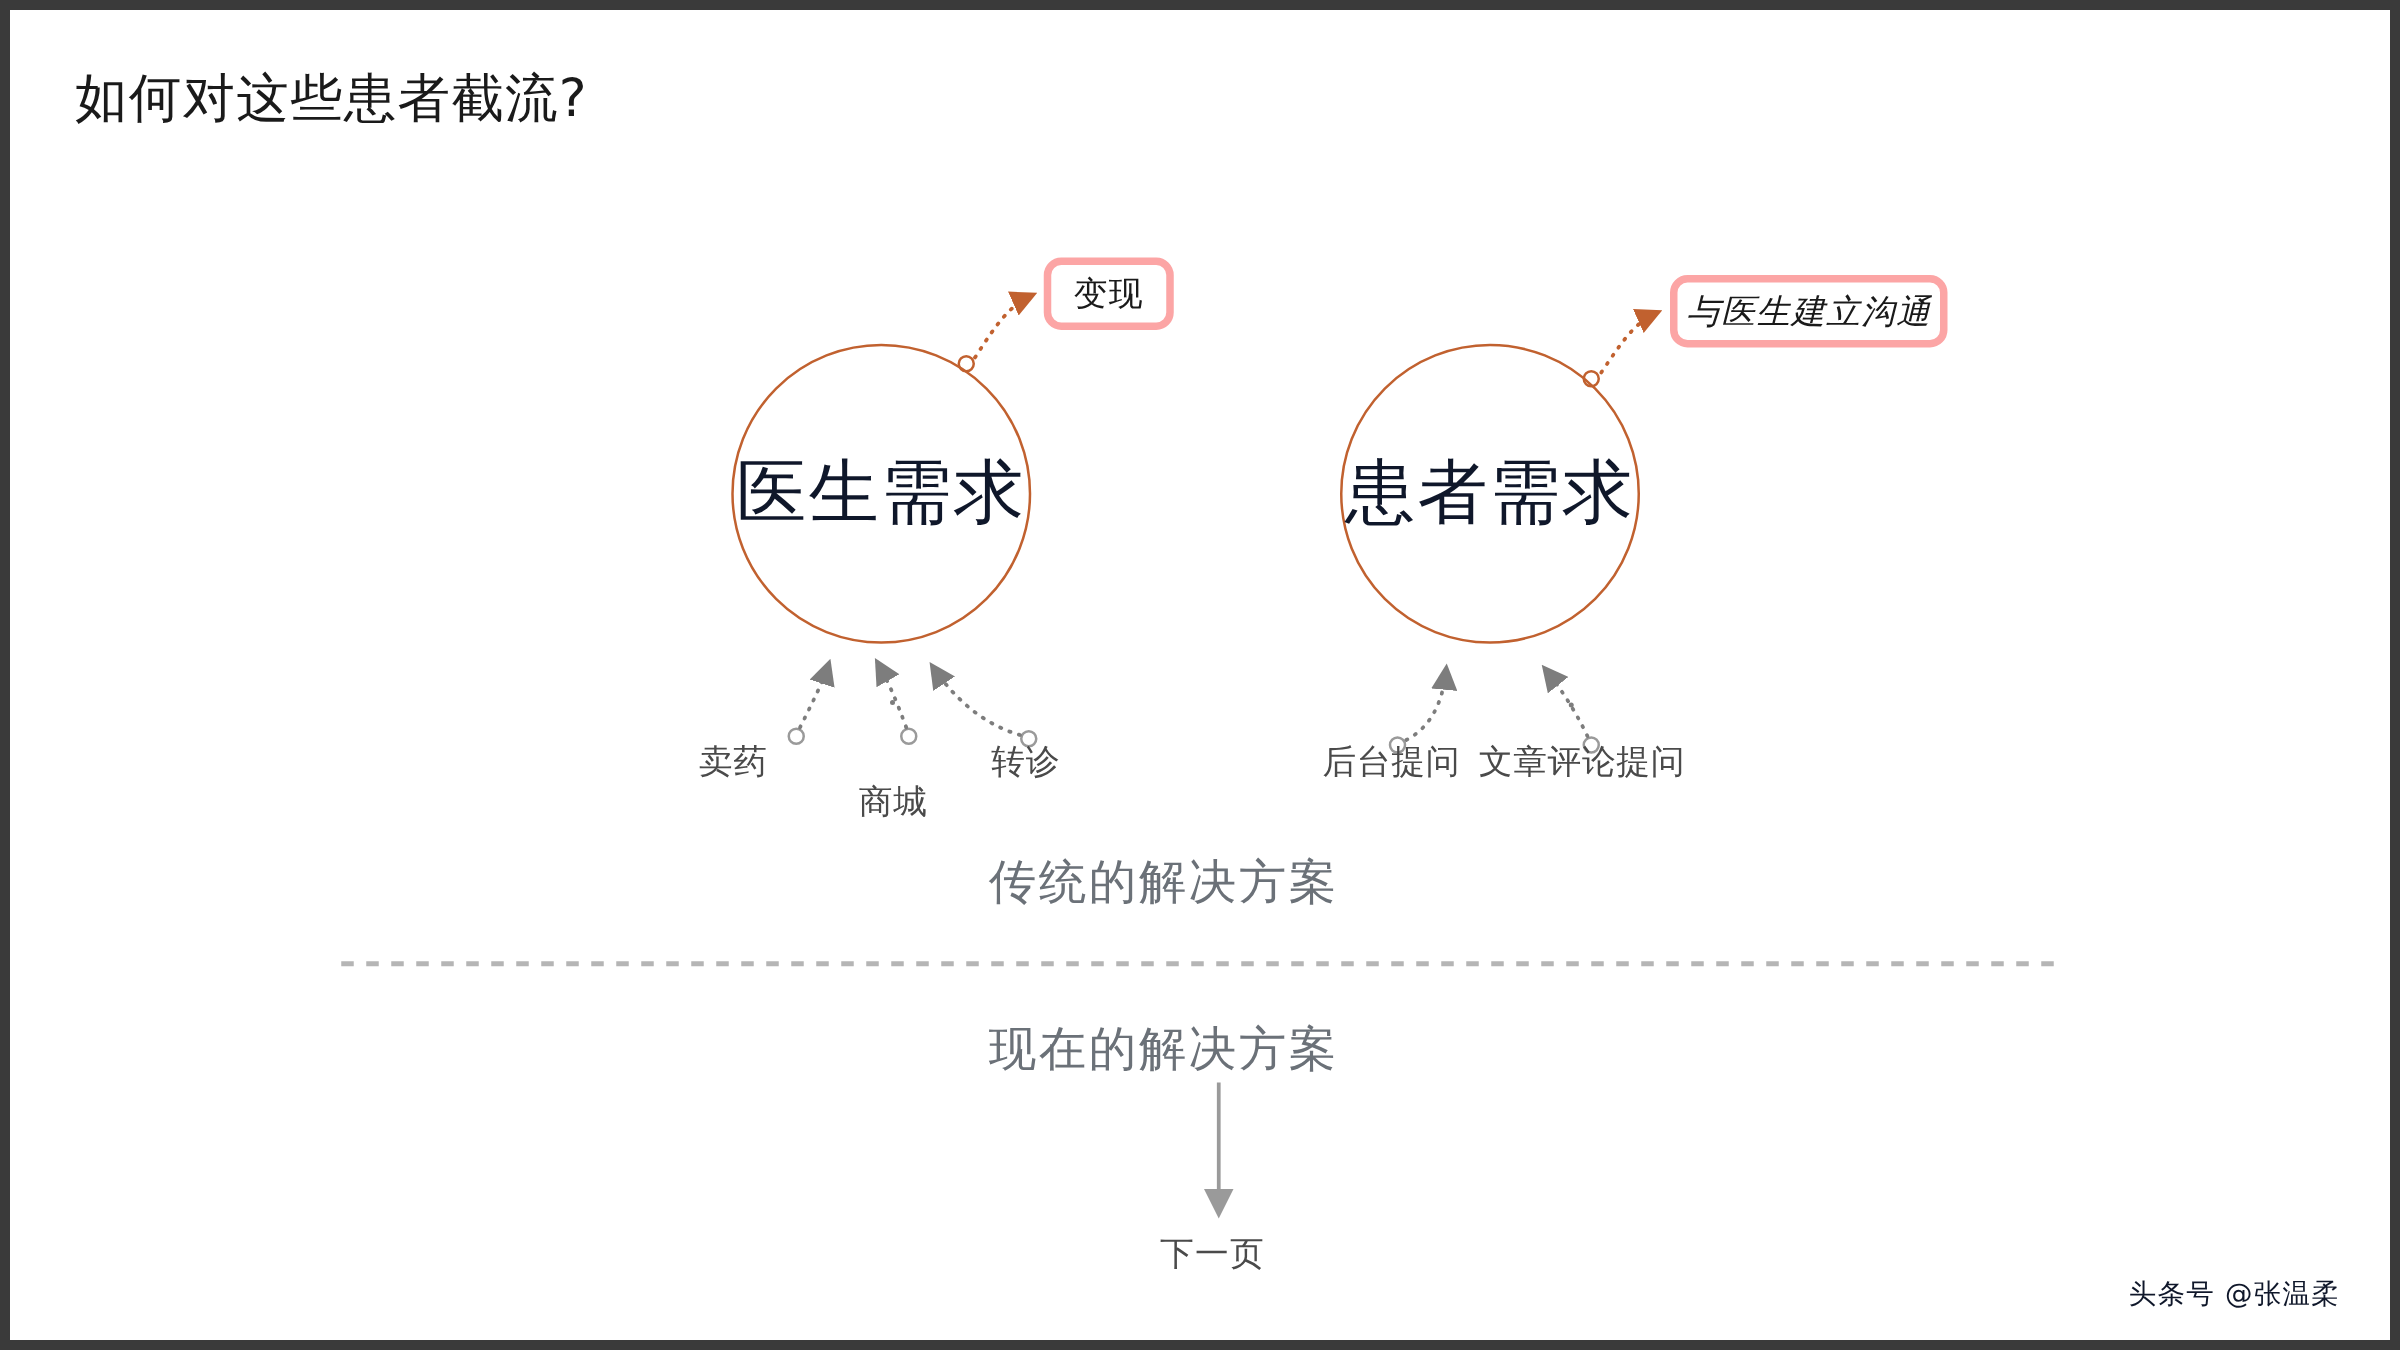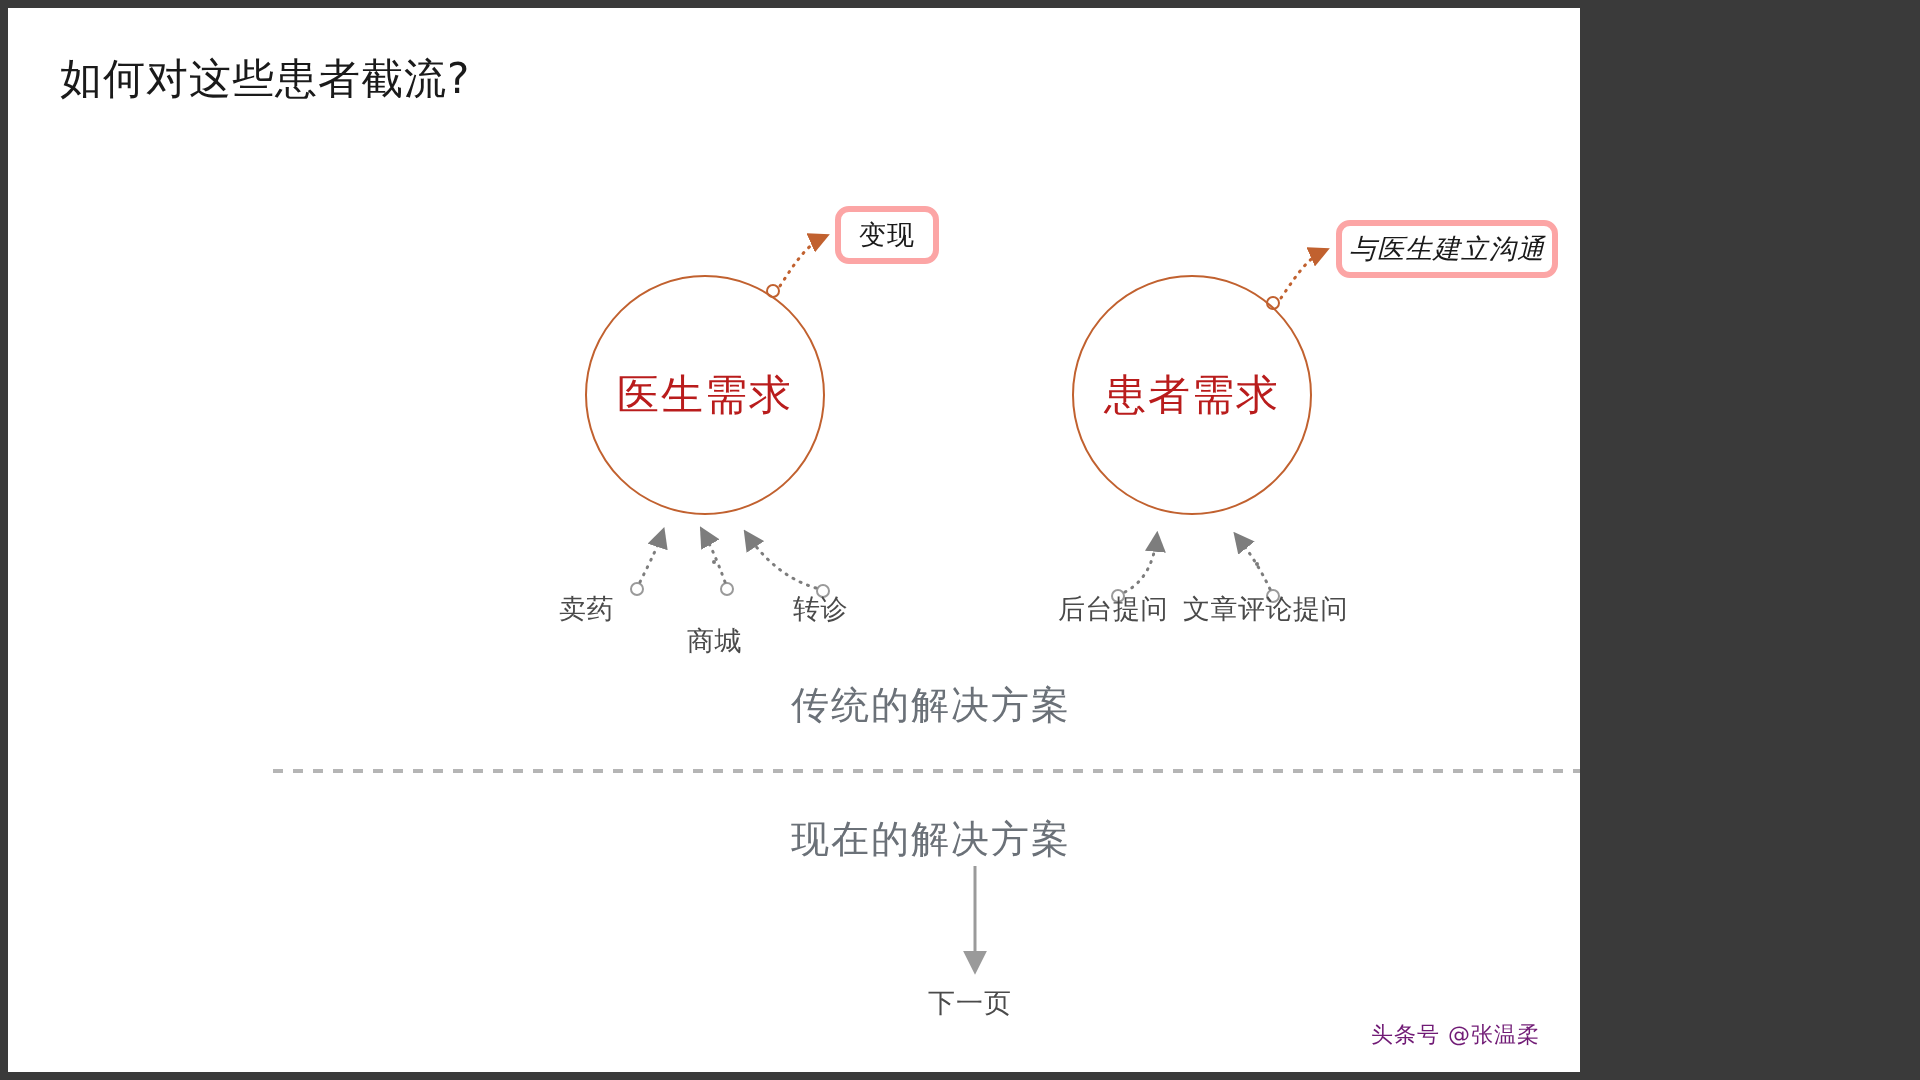--- a/index.html
+++ b/index.html
@@ -12,21 +12,21 @@
     width: 1920px;
     height: 1080px;
     overflow: hidden;
     font-family: "DejaVu Sans", "Liberation Sans", sans-serif;
   }
 
   #slide {
     position: absolute;
     left: 8px;
     top: 8px;
-    width: 1572px;
+    width: 1904px;
     height: 1064px;
     background: #ffffff;
     overflow: hidden;
   }
 
   
   #slide-title {
     position: absolute;
     left: 52px;
     top: 44px;
@@ -53,22 +53,22 @@
     width: 240px;
     height: 240px;
     border-radius: 50%;
     border: 2px solid #C1612F;
     box-sizing: border-box;
     display: flex;
     align-items: center;
     justify-content: center;
   }
   .need-circle span {
-    font-size: 42px;
-    color: #b91c1c;
+    font-size: 56px;
+    color: #0f172a;
     letter-spacing: 2px;
     white-space: nowrap;
   }
   #circle-doctor { left: 577px; top: 267px; }
   #circle-patient { left: 1064px; top: 267px; }
 
   
   .pill-box {
     position: absolute;
     border: 6px solid #fca5a5;
@@ -125,21 +125,21 @@
     letter-spacing: 1px;
     white-space: nowrap;
   }
 
   
   #watermark {
     position: absolute;
     right: 40px;
     bottom: 22px;
     font-size: 22px;
-    color: #701a75;
+    color: #0f172a;
     letter-spacing: 1px;
     white-space: nowrap;
     margin-top: 33px;
   }
 </style>
 </head>
 <body>
 
 <div id="slide">
 

